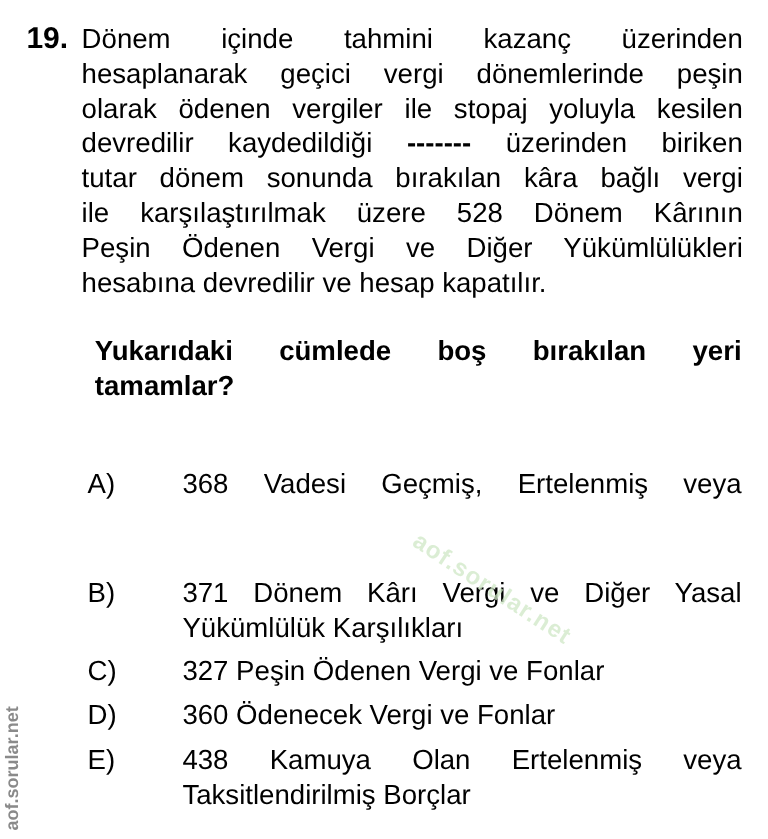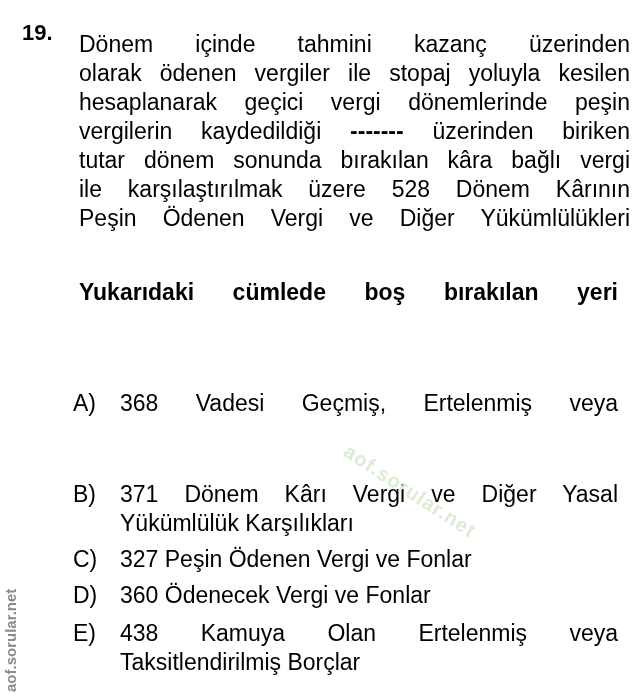--- a/index.html
+++ b/index.html
@@ -1,66 +1,68 @@
 <!DOCTYPE html>
 <html><head>
   <meta charset="utf-8">
   <style>
     html, body { margin: 0; padding: 0; }
     body {
       width: 640px; height: 699px; background: #ffffff; position: relative; overflow: hidden;
       font-family: "Liberation Sans", sans-serif; color: #000;
     }
     .qnum {
-      position: absolute; left: 22px; top: 18px; font-weight: bold; font-size: 22px; line-height: 29px;
+      position: absolute; left: 22px; top: 18px; font-weight: bold; font-size: 25px; line-height: 29px;
     }
     .stem {
-      position: absolute; left: 79px; top: 18px; width: 551px;
-      font-size: 23px; line-height: 29px; text-align: justify; text-align-last: justify; margin-top: 12px;
+      position: absolute; left: 68px; top: 18px; width: 551px;
+      font-size: 23px; line-height: 29px; text-align: justify; text-align-last: justify;
     }
     .stem .line { display: block; text-align: justify; text-align-last: justify; white-space: nowrap; }
     .stem .line.last { text-align-last: left; }
     .stem .blank { font-weight: bold; }
     .prompt {
       position: absolute; left: 67px; top: 278px; width: 551px;
       font-size: 23px; line-height: 29px; font-weight: bold;
     }
     .prompt .line { display: block; text-align: justify; text-align-last: justify; white-space: nowrap; margin-left: 12px; }
     .prompt .line.last { text-align-last: left; }
     .option { position: absolute; left: 73px; width: 545px; font-size: 23px; line-height: 29px; }
     .option .label { position: absolute; left: 0; top: 0; }
     .option .text { position: absolute; left: 47px; width: 498px; }
-    .option .text .line { display: block; text-align: justify; text-align-last: justify; white-space: nowrap; }
+    .option .text .line { display: block; text-align: justify; text-align-last: justify; white-space: nowrap; margin-left: 32px; }
     .option .text .line.last { text-align-last: left; }
     .watermark-diag {
       position: absolute; left: 352px; top: 440px; transform: rotate(33deg); transform-origin: left top;
       color: #cfe8c6; font-size: 20px; font-weight: bold; letter-spacing: 1px; opacity: 0.75;
     }
     .watermark-side {
       position: absolute; left: 2px; top: 692px; transform: rotate(-90deg); transform-origin: left top;
       color: #8a8a8a; font-size: 15px; font-weight: bold; white-space: nowrap;
     }
   </style>
 </head>
 <body>
 
 <div class="qnum">19.</div>
 
 <div class="stem">
   <span class="line">Dönem içinde tahmini kazanç üzerinden</span>
+  <span class="line">hesaplanarak geçici vergi dönemlerinde peşin</span>
   <span class="line">olarak ödenen vergiler ile stopaj yoluyla kesilen</span>
-  <span class="line">hesaplanarak geçici vergi dönemlerinde peşin</span>
-  <span class="line"><span>vergilerin kaydedildiği</span> <span class="blank">-------</span> <span>üzerinden biriken</span></span>
+  <span class="line"><span>devredilir kaydedildiği</span> <span class="blank">-------</span> <span>üzerinden biriken</span></span>
   <span class="line">tutar dönem sonunda bırakılan kâra bağlı vergi</span>
   <span class="line">ile karşılaştırılmak üzere 528 Dönem Kârının</span>
   <span class="line">Peşin Ödenen Vergi ve Diğer Yükümlülükleri</span>
+  <span class="line last">hesabına devredilir ve hesap kapatılır.</span>
 </div>
 
 <div class="prompt">
   <span class="line">Yukarıdaki cümlede boş bırakılan yeri</span>
+  <span class="line last">tamamlar?</span>
 </div>
 
 <div class="option" style="top:389px;">
   <span class="label">A)</span>
   <div class="text">
     <span class="line">368 Vadesi Geçmiş, Ertelenmiş veya</span>
   </div>
 </div>
 
 <div class="option" style="top:480px;">

